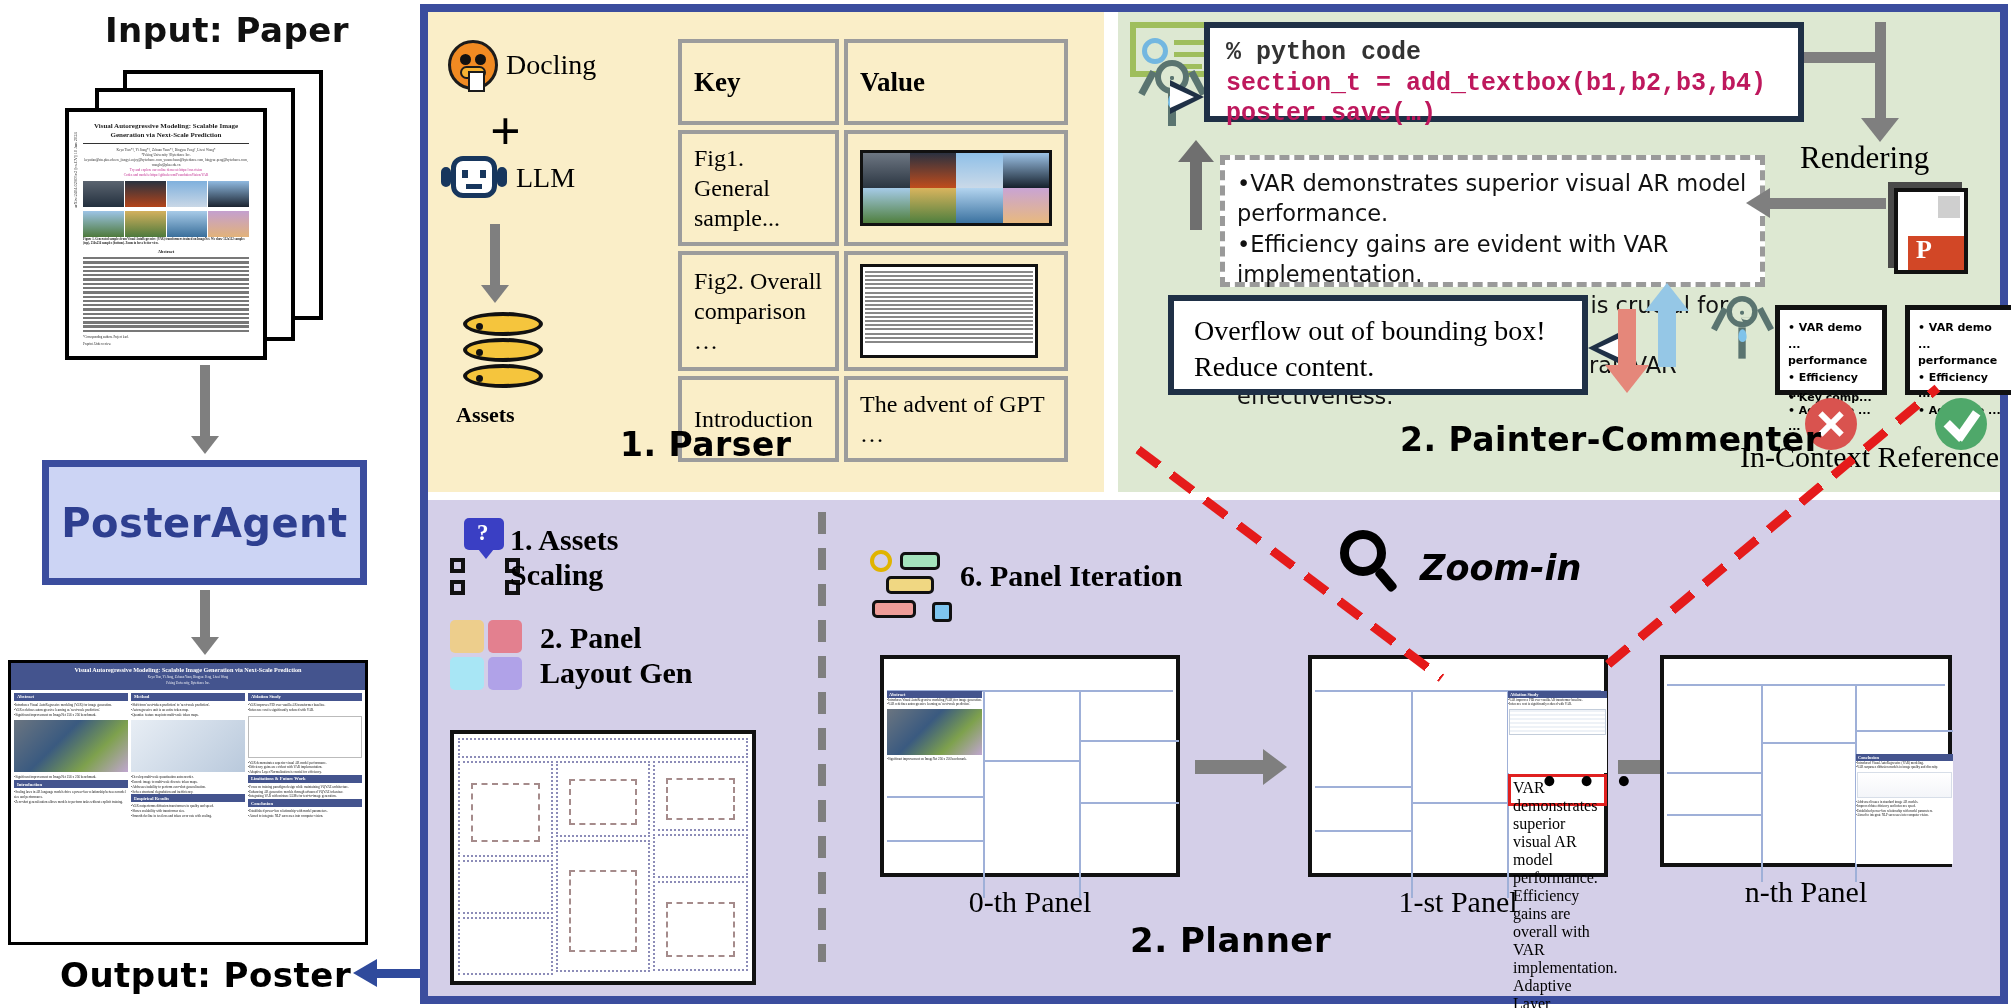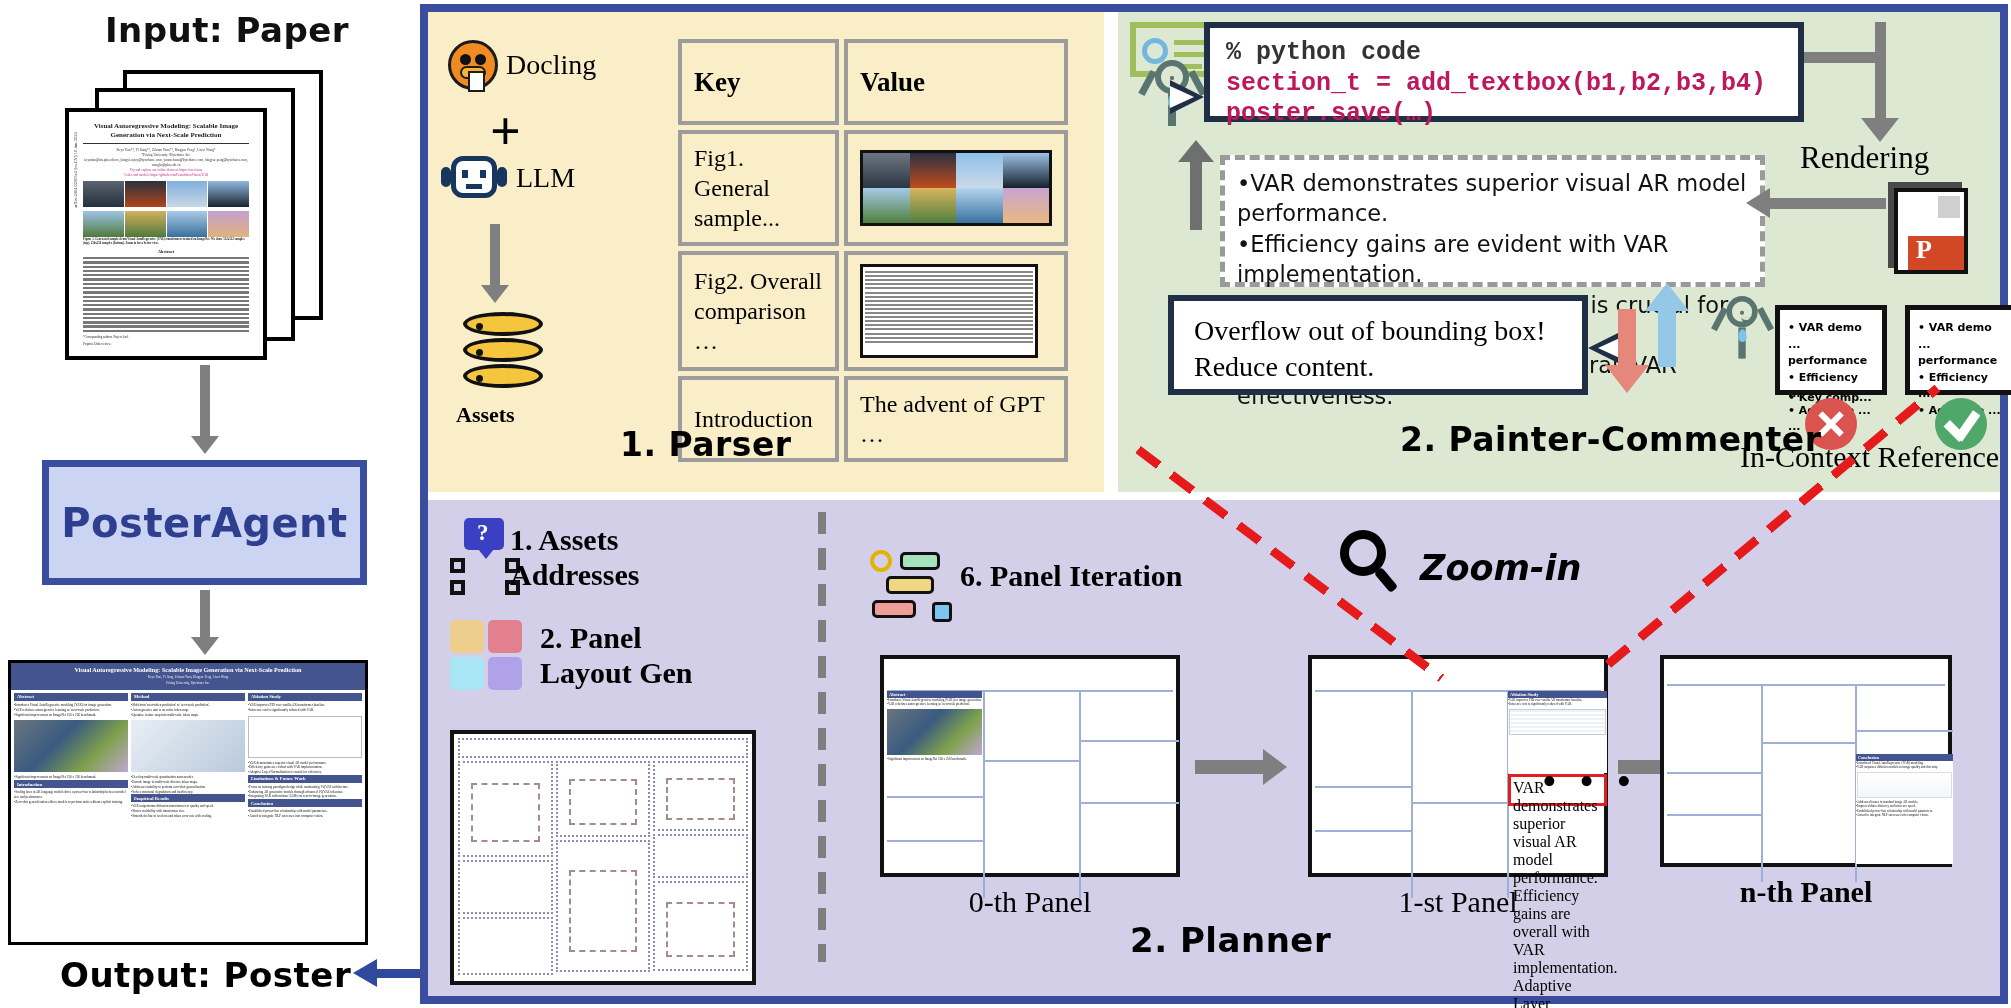--- a/index.html
+++ b/index.html
@@ -617,21 +617,21 @@
   <div class="mi-bubble">
       <b>?</b>
     </div>
   <div class="mi-sq" style="left:0;top:40px;"></div>
   <div class="mi-sq" style="right:0;top:40px;"></div>
   <div class="mi-sq" style="left:0;top:62px;"></div>
   <div class="mi-sq" style="right:0;top:62px;"></div>
 </div>
 <div class="step-label serif" id="assets-matching-label">
   <div>1. Assets</div>
-  <div>Addresses</div>
+  <div>Scaling</div>
 </div>
 
 <div class="palette-icon">
   <div style="background:#edce8c"></div>
     <div style="background:#e3808f"></div>
   <div style="background:#a8e6f5"></div>
     <div style="background:#b0a2e8"></div>
 </div>
 <div class="step-label serif" id="panel-layout-label">
   <div>2. Panel</div>
@@ -759,18 +759,18 @@
       <div style="height:26px;margin:2px 1px;background:linear-gradient(#fff,#f3f5f9);border:1px solid #d7dee8;"></div>
       <div class="b">
         <span>•Addressed issues in standard image AR models.</span>
         <span>•Improved data efficiency and inference speed.</span>
         <span>•Established power-law relationship with model parameters.</span>
         <span>•Aimed to integrate NLP successes into computer vision.</span>
       </div>
     </div>
   </div>
 </div>
-<div class="panel-caption serif" style="left:1660px; top:875px; width:292px;font-weight:bold;">n-th Panel</div>
+<div class="panel-caption serif" style="left:1660px; top:875px; width:292px;">n-th Panel</div>
 
 <div class="abs comic" id="planner-title">2. Planner</div>
 
 <div class="red-dash" style="left:1138px; top:445px; width:380px; transform:rotate(37deg);"></div>
 <div class="red-dash" style="left:1608px; top:660px; width:430px; transform:rotate(-40deg);"></div>
 
 </body></html>

